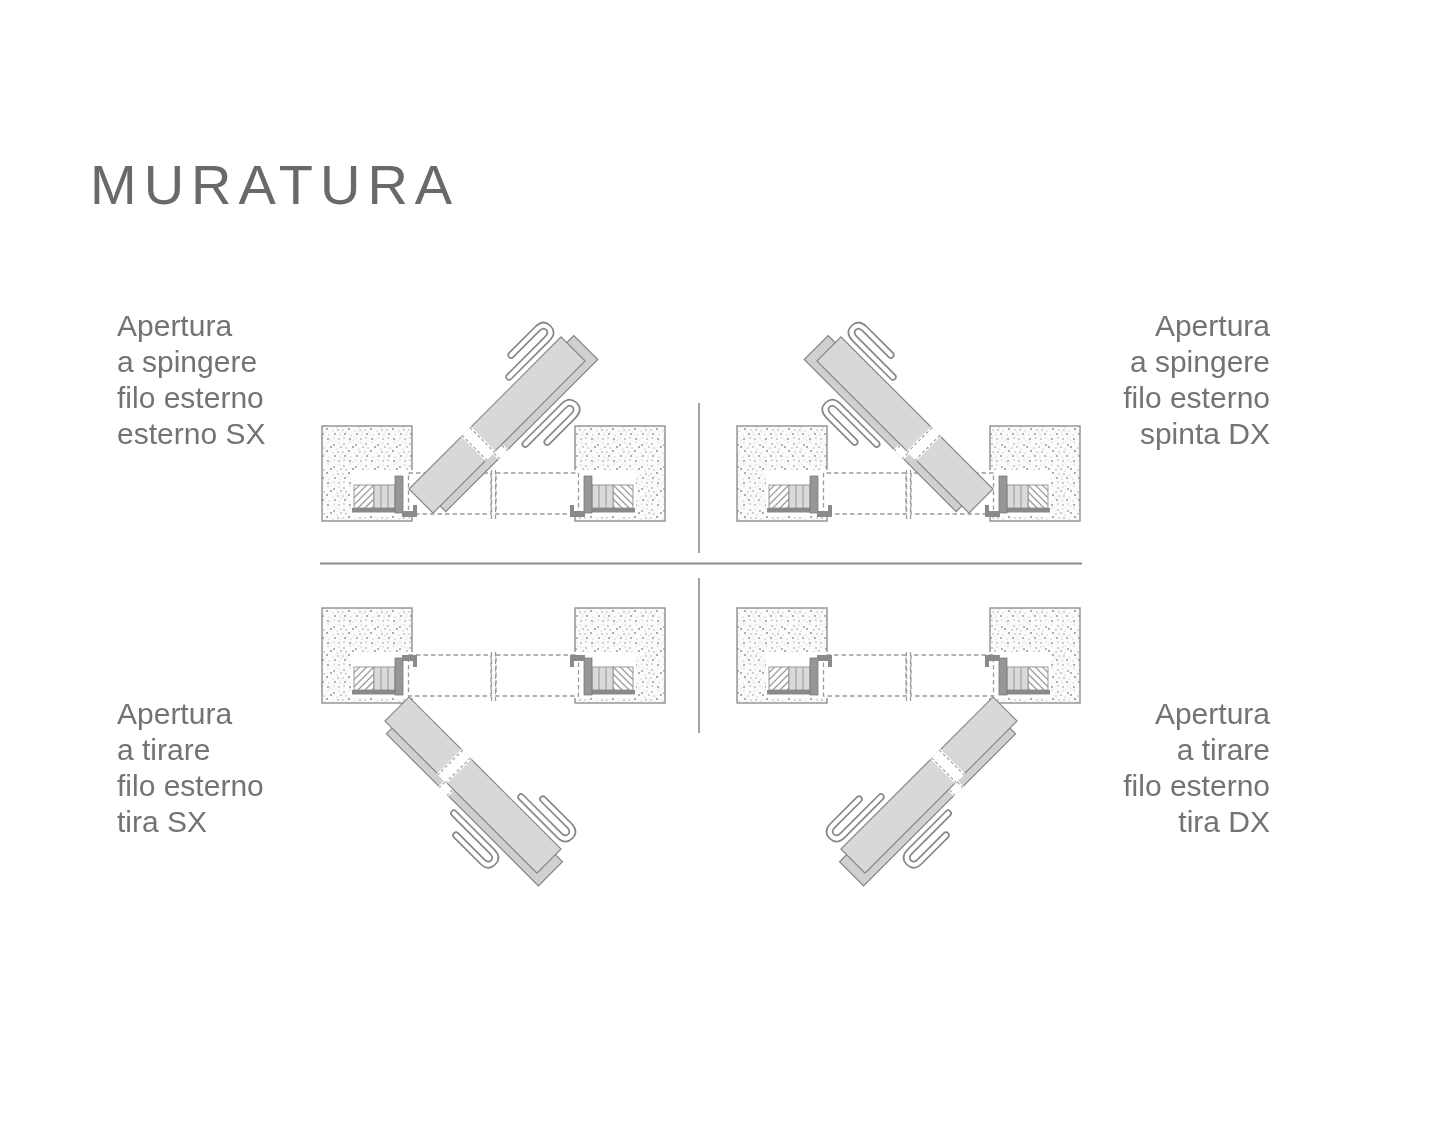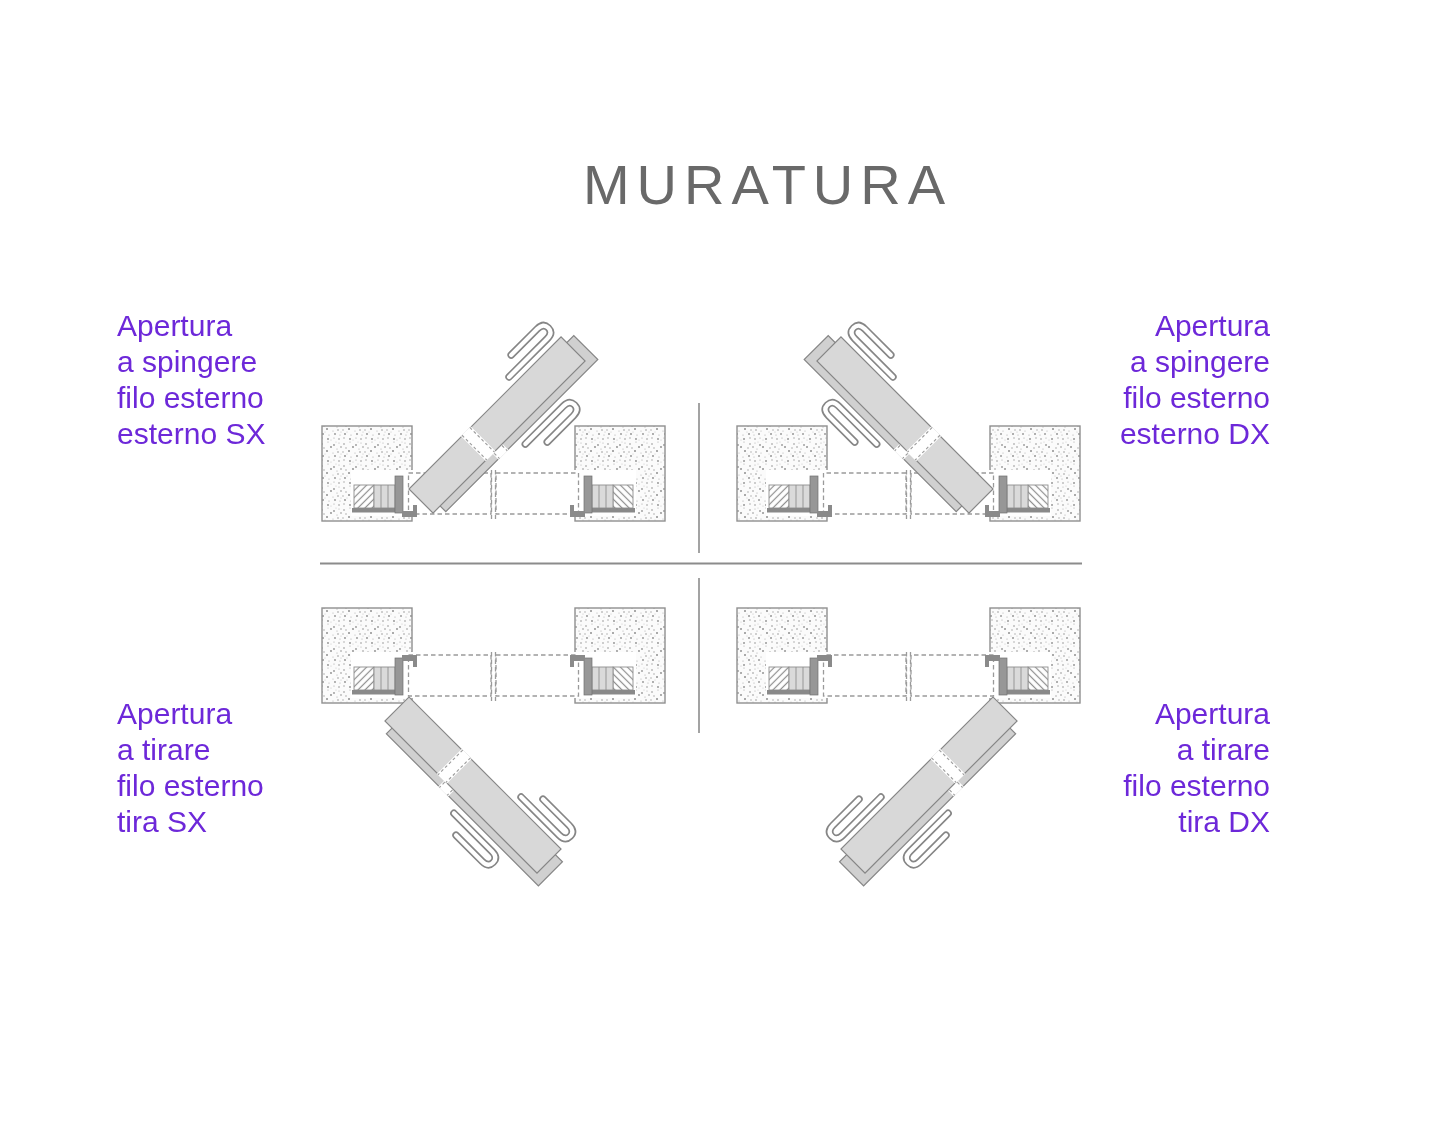--- a/index.html
+++ b/index.html
@@ -1,20 +1,20 @@
 <!DOCTYPE html>
 <html><head>
 <meta charset="utf-8">
 <style>
   html,body{margin:0;padding:0;background:#ffffff;}
   body{width:1445px;height:1126px;position:relative;overflow:hidden;
        font-family:"Liberation Sans","DejaVu Sans",sans-serif;-webkit-font-smoothing:antialiased;}
-  .title{position:absolute;left:90px;top:152px;width:1355px;text-align:center;
+  .title{position:absolute;left:90px;top:152px;width:1355px;
          font-size:56px;font-weight:300;letter-spacing:7px;color:#696969;}
-  .qlabel{position:absolute;font-size:30px;font-weight:300;line-height:36px;color:#6d28d9;}
+  .qlabel{position:absolute;font-size:30px;font-weight:300;line-height:36px;color:#737373;}
   .qlabel span{display:block;}
   .lbl-tl{left:117px;top:308px;text-align:left;}
   .lbl-tr{right:175px;top:308px;text-align:right;}
   .lbl-bl{left:117px;top:696px;text-align:left;}
   .lbl-br{right:175px;top:696px;text-align:right;}
   svg.canvas{position:absolute;left:0;top:0;}
 </style>
 </head>
 <body>
 
@@ -139,21 +139,21 @@
   <span>Apertura</span>
   <span>a spingere</span>
   <span>filo esterno</span>
   <span>esterno SX</span>
 </div>
 
 <div class="qlabel lbl-tr">
   <span>Apertura</span>
   <span>a spingere</span>
   <span>filo esterno</span>
-  <span>esterno DX</span>
+  <span>spinta DX</span>
 </div>
 
 <div class="qlabel lbl-bl">
   <span>Apertura</span>
   <span>a tirare</span>
   <span>filo esterno</span>
   <span>tira SX</span>
 </div>
 
 <div class="qlabel lbl-br">

